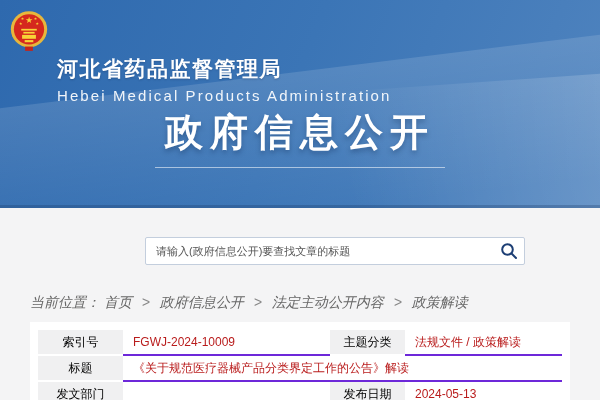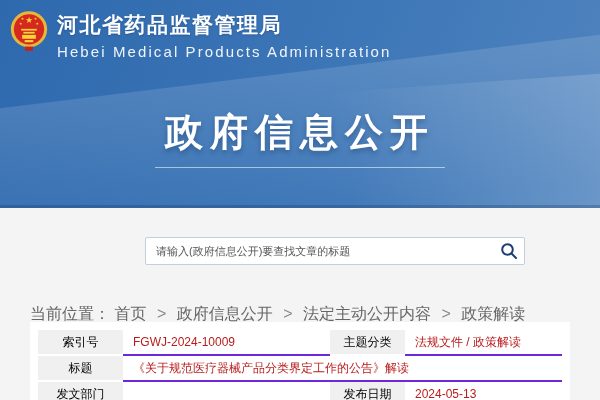--- a/index.html
+++ b/index.html
@@ -20,21 +20,21 @@
   }
   .streak-b{
     position:absolute;right:-60px;bottom:-50px;width:520px;height:170px;
     background:linear-gradient(80deg,rgba(255,255,255,0) 40%,rgba(255,255,255,0.20));
     transform:rotate(-4deg);
   }
   .hero-edge{position:absolute;bottom:0;left:0;right:0;height:3px;background:rgba(26,54,97,0.28);}
   
   .brand{position:absolute;top:8px;left:10px;display:flex;align-items:flex-start;cursor:pointer;}
   .emblem{flex:0 0 auto;margin-right:9px;}
-  .brand-text{padding-top:4px;}
+  .brand-text{padding-top:4px;margin-top:44px;}
   .brand-zh{
     color:#fff;font-size:21px;font-weight:bold;letter-spacing:1.5px;line-height:26px;
     text-shadow:0 1px 2px rgba(20,40,80,0.3);
   }
   .brand-en{
     color:rgba(255,255,255,0.92);font-size:15px;letter-spacing:2.1px;margin-top:5px;
   }
   
   .banner{position:absolute;top:112px;left:0;width:600px;text-align:center;}
   .banner-title{
@@ -49,21 +49,21 @@
     border:1px solid #c3cedd;border-radius:2px;background:#fff;
     padding:0 36px 0 10px;font-size:11px;color:#333;outline:none;
     font-family:"Liberation Sans","DejaVu Sans",sans-serif;
   }
   .search-input::placeholder{color:#555;}
   .search-btn{
     position:absolute;right:7px;top:5px;width:18px;height:18px;
     border:none;background:transparent;padding:0;cursor:pointer;
   }
   
-  .breadcrumb{position:absolute;top:304px;left:30px;font-size:16px;color:#666;}
+  .breadcrumb{position:absolute;top:294px;left:30px;font-size:14px;color:#666;font-style:italic;}
   .crumb-link{color:#666;text-decoration:none;cursor:pointer;}
   .crumb-sep{margin:0 6px;color:#888;}
   
   .card{
     position:absolute;top:322px;left:30px;width:540px;height:110px;
     background:#fff;box-sizing:border-box;padding:8px;
   }
   .dtable{display:grid;grid-template-columns:85px 207px 75px 1fr;}
   .cell{height:24px;display:flex;align-items:center;font-size:12px;box-sizing:content-box;}
   .lab{background:#f0f0f1;justify-content:center;color:#000000;border-bottom:1px solid #fff;}

